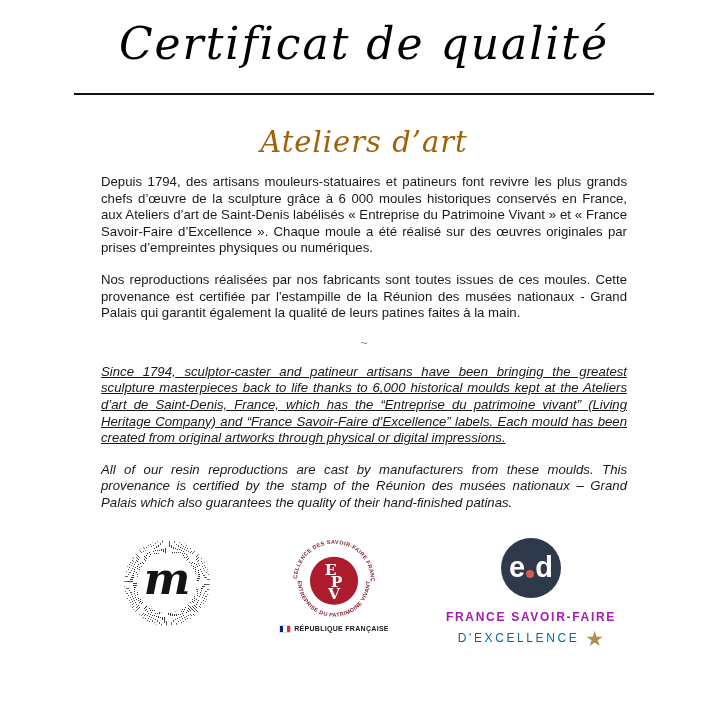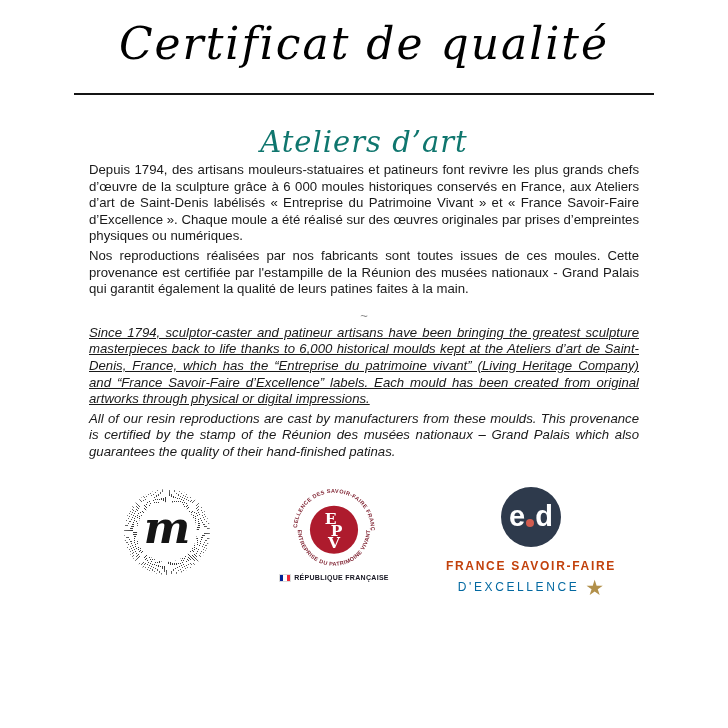--- a/index.html
+++ b/index.html
@@ -30,30 +30,30 @@
     border:none;
     border-top:2px solid #141414;
   }
 
   
   .sub {
     font-family:"DejaVu Serif", serif;
     font-style:italic;
     font-weight:400;
     text-align:center;
-    color:#0f766e;
+    color:#a16207;
     margin:0;
   }
   .sub1 { font-size:29px; margin-top:30px; letter-spacing:1px; }
   .sub2 { font-size:29px; margin-top:20px; letter-spacing:1.5px; }
 
   
   .content { width:556px; margin:0 auto; }
   p.body {
-    margin:3px;
+    margin:15px;
     font-size:13.2px;
     line-height:16.6px;
     text-align:justify;
     color:#191919;
   }
   .fr1 { margin-top:32px; }
   .fr2 { margin-top:17px; }
   .tilde {
     text-align:center;
     color:#8a8a8a;
@@ -157,21 +157,21 @@
     width:8px; height:8px;
     border-radius:50%;
     background:#d15c4f;
     margin:0 1px 3px 1px;
   }
   .ed-line1 {
     margin-top:12px;
     font-size:12px;
     font-weight:bold;
     letter-spacing:1.7px;
-    color:#c2410c;
+    color:#a21caf;
     white-space:nowrap;
   }
   .ed-line2-row { display:flex; align-items:center; gap:6px; margin-top:4px; }
   .ed-line2 {
     font-size:12px;
     letter-spacing:2.6px;
     color:#0369a1;
     white-space:nowrap;
   }
   .ed-star { color:#b2904a; font-size:21px; line-height:1; }

